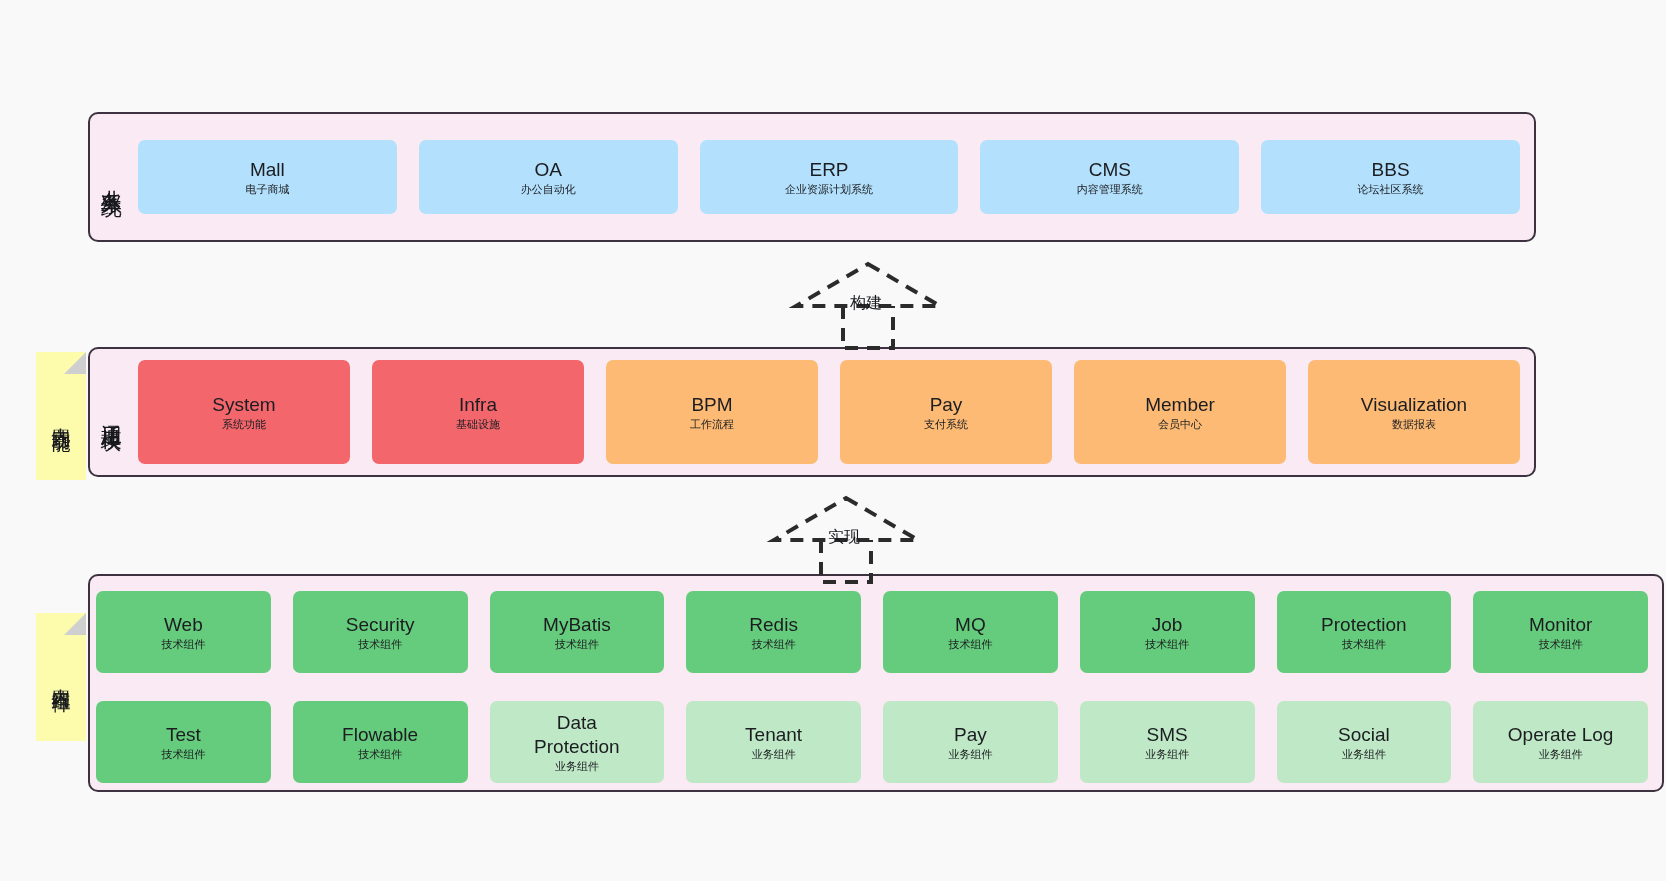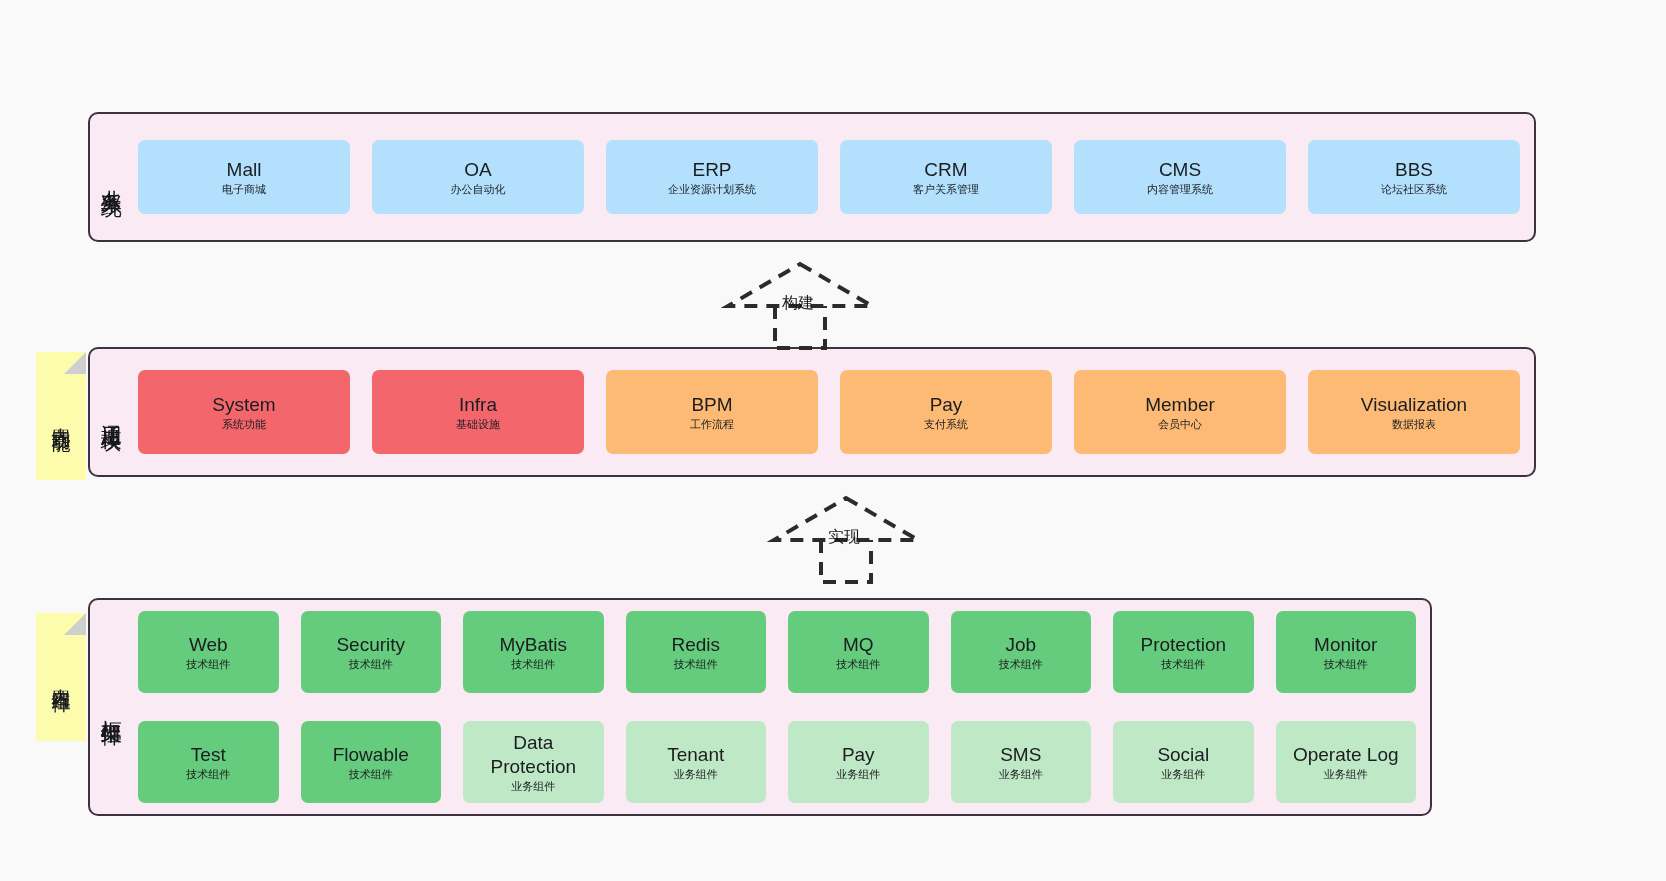--- a/index.html
+++ b/index.html
@@ -68,21 +68,21 @@
   }
   .card .t1{font-size:19px;}
   .card .t2{font-size:11px;}
   .c-blue {background:#b3e0fc;}
   .c-red  {background:#f2666c;}
   .c-pink {background:#fdba74;}
   .c-green{background:#66cc7d;}
   .c-lgreen{background:#bfe8c6;}
 
   .l1 .card{height:74px;}
-  .l2 .card{height:84px;}
+  .l2 .card{height:104px;}
   .l3 .card{height:82px;}
 
   
   .tab{
     position:absolute;
     width:50px;
     background:#fcfcac;
     display:flex;
     align-items:center;
     justify-content:center;
@@ -131,36 +131,32 @@
         </div>
         <div class="card c-blue">
           <span class="t1">OA</span>
           <span class="t2">办公自动化</span>
         </div>
         <div class="card c-blue">
           <span class="t1">ERP</span>
           <span class="t2">企业资源计划系统</span>
         </div>
         <div class="card c-blue">
-          <span class="t1">CRM</span>
-          <span class="t2">客户关系管理</span>
-        </div>
-        <div class="card c-blue">
           <span class="t1">CMS</span>
           <span class="t2">内容管理系统</span>
         </div>
         <div class="card c-blue">
           <span class="t1">BBS</span>
           <span class="t2">论坛社区系统</span>
         </div>
       </div>
     </div>
   </div>
 
-  <div class="arrow" style="left:720px;top:258px;width:160px;height:92px;">
+  <div class="arrow" style="left:788px;top:258px;width:160px;height:92px;">
     <svg width="160" height="92" viewBox="0 0 160 92">
       <polygon points="80,6 152,48 8,48" fill="none" stroke="#2b2b2b" stroke-width="4" stroke-dasharray="13 9" stroke-linejoin="miter"></polygon>
       <path d="M55,48 L55,90 L105,90 L105,48" fill="none" stroke="#2b2b2b" stroke-width="4" stroke-dasharray="13 9"></path>
     </svg>
     <span class="arrow-label" style="left:62px;top:35px;">构建</span>
   </div>
 
   <div class="tab" style="left:36px;top:352px;height:128px;">
     <span>内置功能</span>
   </div>
@@ -200,21 +196,21 @@
     <svg width="160" height="92" viewBox="0 0 160 92">
       <polygon points="80,6 152,48 8,48" fill="none" stroke="#2b2b2b" stroke-width="4" stroke-dasharray="13 9" stroke-linejoin="miter"></polygon>
       <path d="M55,48 L55,90 L105,90 L105,48" fill="none" stroke="#2b2b2b" stroke-width="4" stroke-dasharray="13 9"></path>
     </svg>
     <span class="arrow-label" style="left:62px;top:35px;">实现</span>
   </div>
 
   <div class="tab" style="left:36px;top:613px;height:128px;">
     <span>内置组件</span>
   </div>
-  <div class="layer l3" style="left:88px;top:598px;width:1344px;height:218px;">
+  <div class="layer l3" style="left:88px;top:574px;width:1576px;height:218px;flex-direction:column;">
     <div class="layer-title">框架组件</div>
     <div class="layer-body">
 
       <div class="row">
         <div class="card c-green">
           <span class="t1">Web</span>
           <span class="t2">技术组件</span>
         </div>
         <div class="card c-green">
           <span class="t1">Security</span>

